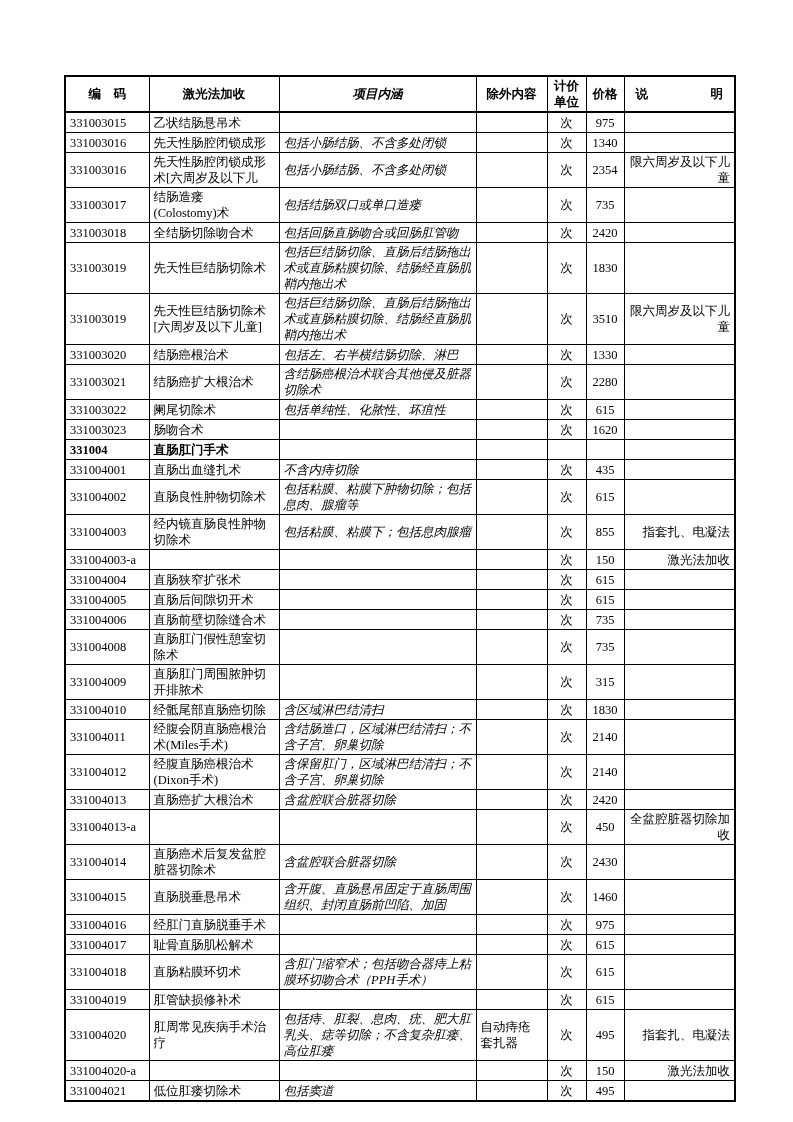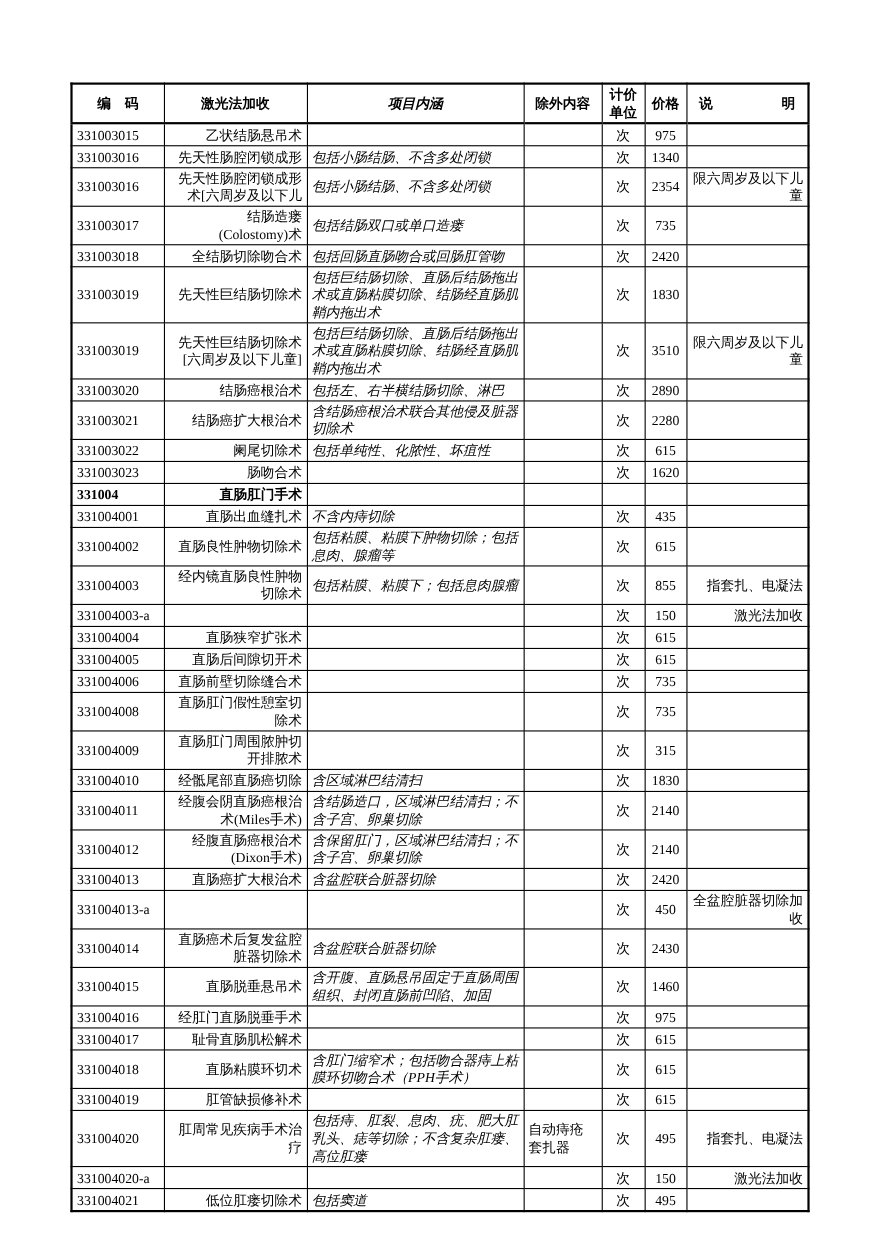--- a/index.html
+++ b/index.html
@@ -40,21 +40,21 @@
   }
   .price-table thead th {
     border-bottom: 2px solid #000000;
     font-weight: bold;
     text-align: center;
     height: 29px;
     padding: 1px 2px;
   }
   .price-table td { height: 17px; }
   .col-code   { text-align: left; padding-left: 2px; padding-right: 2px; }
-  .col-name   { text-align: right; }
+  .col-name   { text-align: left; }
   .col-content{ text-align: left; font-style: italic; }
   .col-excluded { text-align: left; padding-left: 2px; padding-right: 2px; }
   .col-unit   { text-align: center; padding-left: 2px; padding-right: 2px; }
   .col-price  { text-align: center; padding-left: 2px; padding-right: 2px; }
   .col-note   { text-align: right; padding-right: 6px; }
   tr.section-row td { font-weight: bold; }
 </style>
 </head>
 <body>
 
@@ -145,21 +145,21 @@
           <td class="col-unit">次</td>
           <td class="col-price">3510</td>
           <td class="col-note">限六周岁及以下儿童</td>
         </tr>
         <tr>
           <td class="col-code">331003020</td>
           <td class="col-name">结肠癌根治术</td>
           <td class="col-content">包括左、右半横结肠切除、淋巴</td>
           <td class="col-excluded"></td>
           <td class="col-unit">次</td>
-          <td class="col-price">2890</td>
+          <td class="col-price">1330</td>
           <td class="col-note"></td>
         </tr>
         <tr>
           <td class="col-code">331003021</td>
           <td class="col-name">结肠癌扩大根治术</td>
           <td class="col-content">含结肠癌根治术联合其他侵及脏器切除术</td>
           <td class="col-excluded"></td>
           <td class="col-unit">次</td>
           <td class="col-price">2280</td>
           <td class="col-note"></td>

